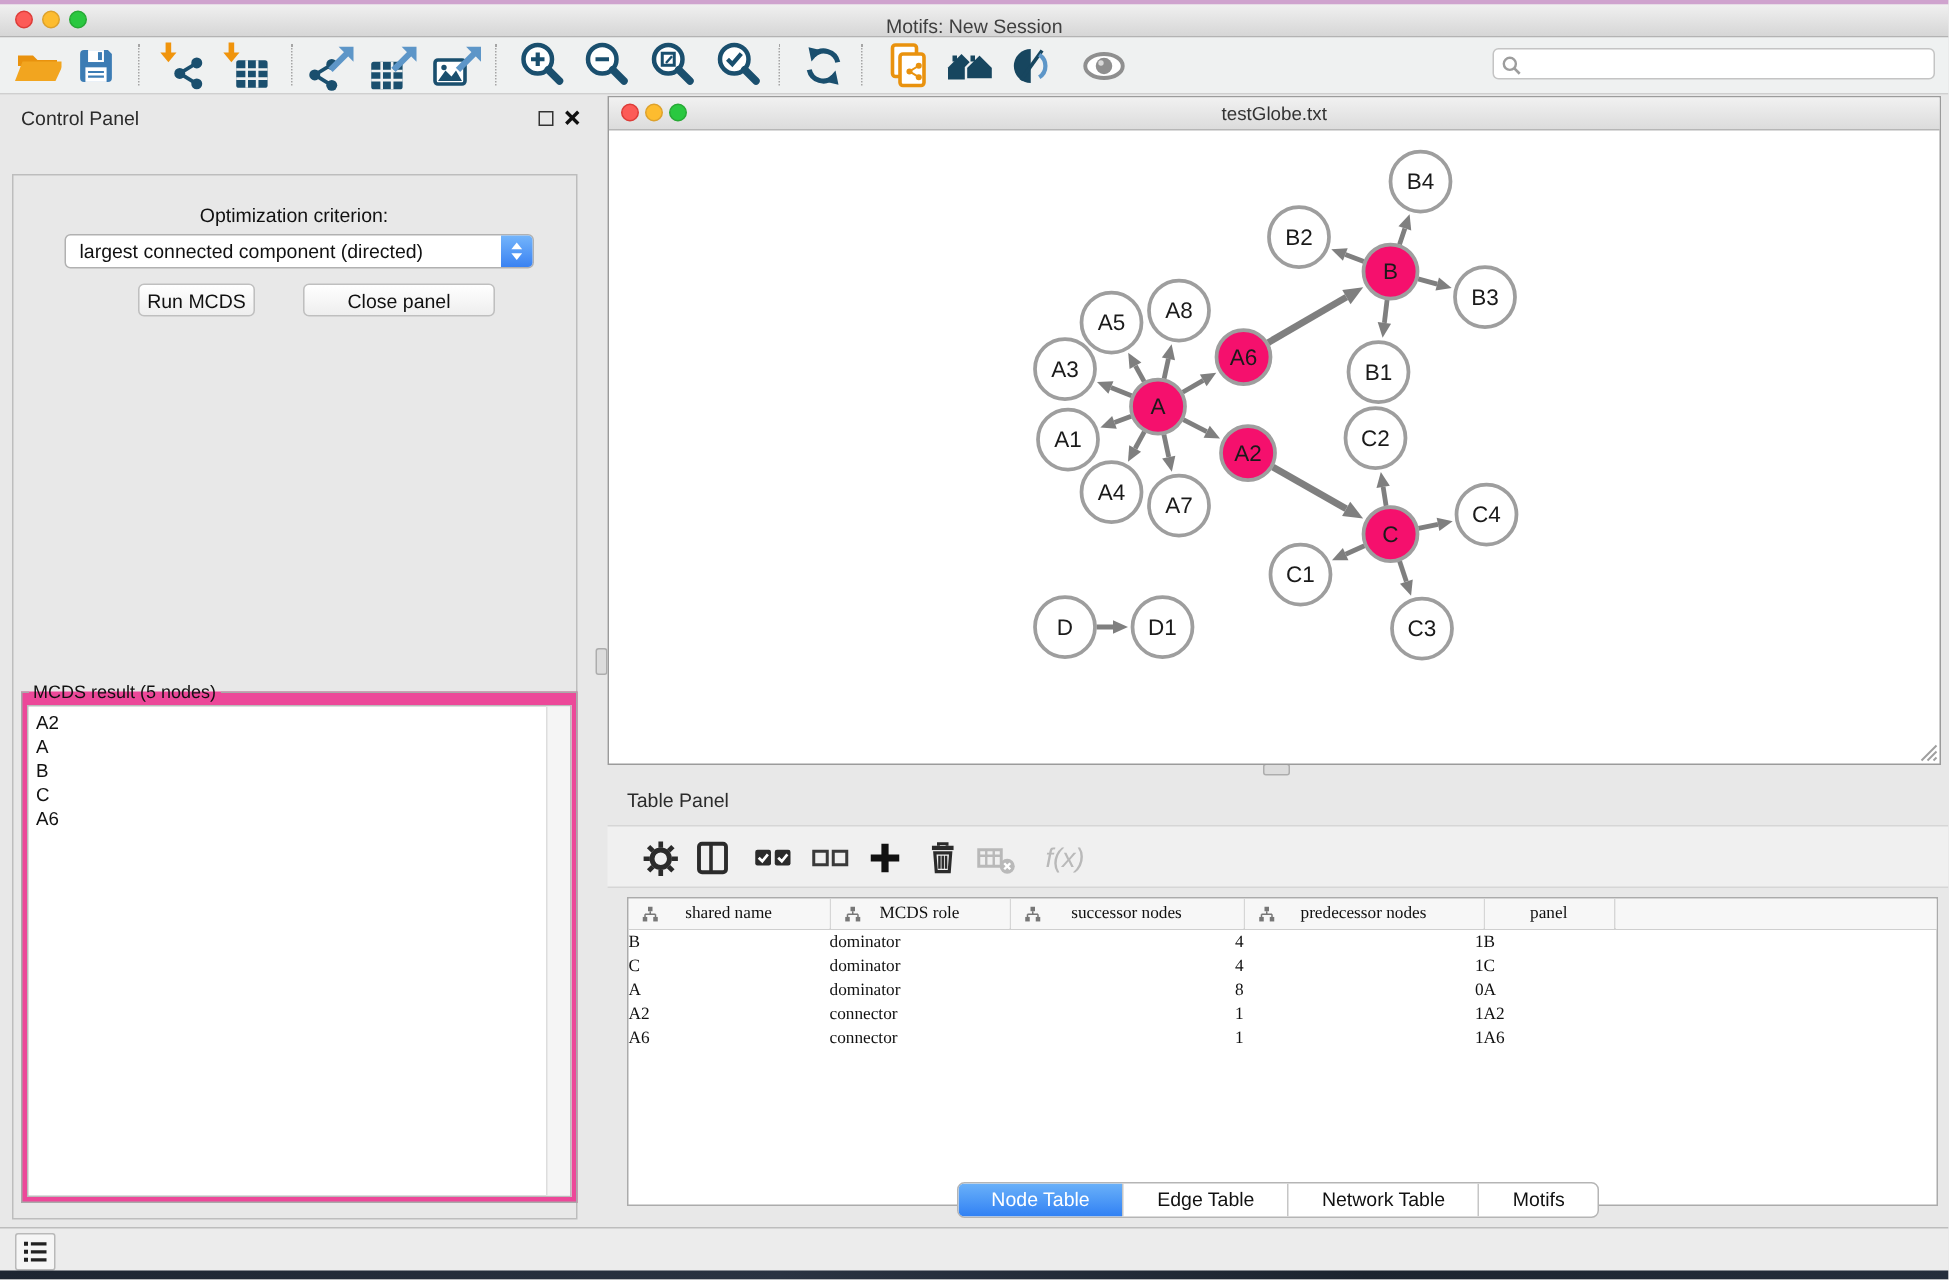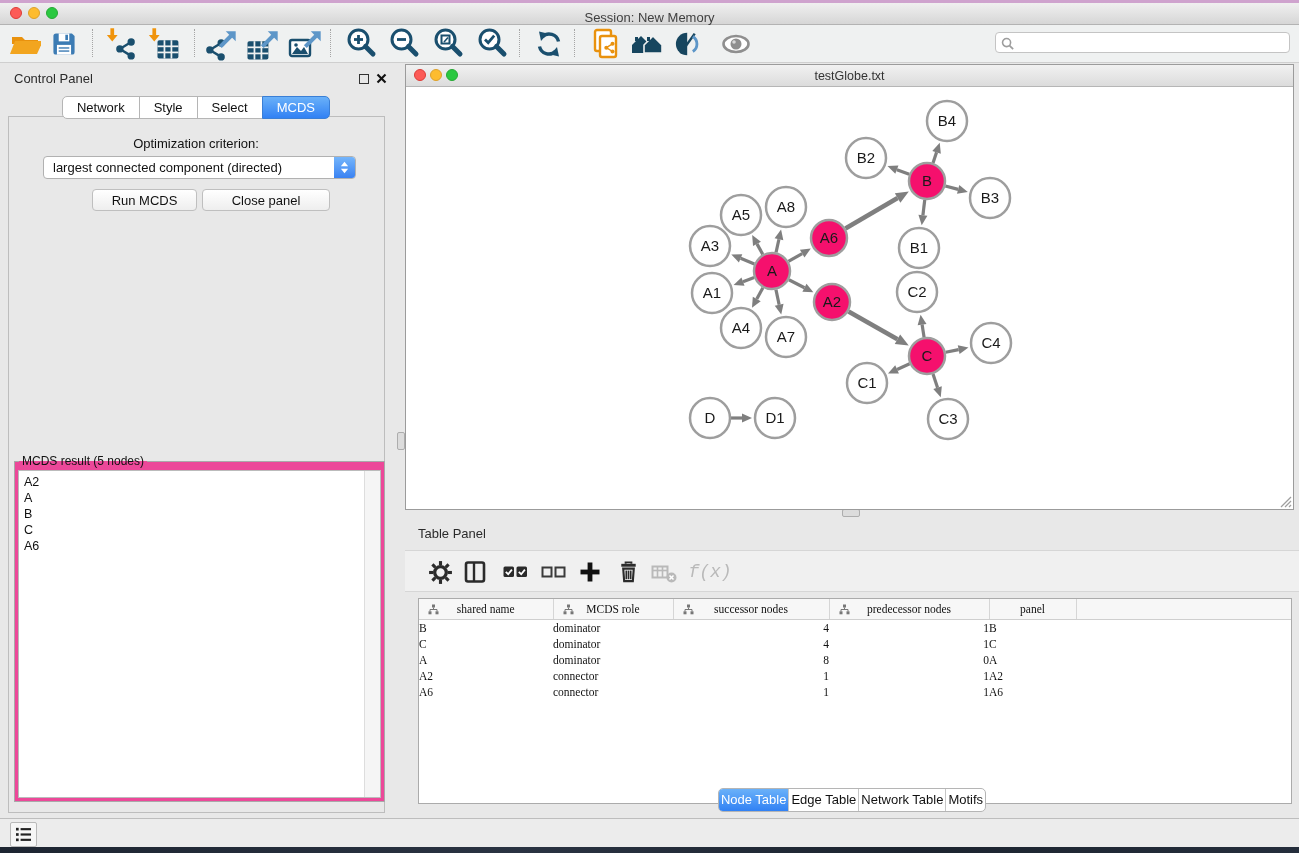--- a/index.html
+++ b/index.html
@@ -67,37 +67,37 @@
     border-bottom:1px solid #b6b6b6;box-sizing:border-box;}
   #net-title{left:0;top:4px;width:100%;text-align:center;font-size:12.5px;color:#333;}
   #resize-grip{right:1px;bottom:1px;width:13px;height:13px;}
 
   
   #table-panel{left:405px;top:520px;width:894px;height:298px;}
   #tp-title{left:13px;top:6px;font-size:13px;color:#2b2b2b;}
   #tp-toolbar{left:0;top:30px;width:894px;height:42px;background:#f0f0f0;
     border-top:1px solid #d6d6d6;border-bottom:1px solid #d6d6d6;box-sizing:border-box;}
   .tp-btn{position:absolute;top:7px;width:28px;height:28px;display:flex;align-items:center;justify-content:center;}
-  #fx-label{font-family:Liberation Mono, monospace;font-style:italic;font-size:18px;color:#b9b9b9;}
+  #fx-label{font-family:Liberation Sans, sans-serif;font-style:italic;font-size:18px;color:#b9b9b9;}
   #node-table{left:13px;top:78px;width:874px;height:206px;background:#fff;border:1px solid #ababab;
     box-sizing:border-box;overflow:hidden;}
   #node-table table{border-collapse:collapse;table-layout:fixed;width:873px;font-family:Liberation Serif, serif;}
   #node-table th{height:20px;background:#f7f7f7;border-bottom:1px solid #cfcfcf;border-right:1px solid #d6d6d6;
     font-size:11.5px;font-weight:normal;color:#111;position:relative;text-align:center;padding:0;}
   #node-table th.filler{border-right:none;}
   #node-table th .sort{position:absolute;left:9px;top:5px;}
   #node-table td{height:16px;font-size:11.5px;color:#111;padding:0;white-space:nowrap;}
   td.a0{padding-left:8px;text-align:left;}
   td.a1{padding-left:4px;text-align:left;}
   td.a2{padding-right:14px;text-align:right;}
   td.a3{padding-right:6px;text-align:right;}
   td.a4{padding-left:14px;text-align:left;}
   #tp-tabs{left:0;top:268px;width:894px;display:flex;justify-content:center;}
   .seg{display:inline-flex;border:1px solid #b5b5b5;border-radius:5px;overflow:hidden;background:#fff;}
-  .seg .s{padding:3px 2px;font-size:13px;color:#111;border-left:1px solid #c6c6c6;line-height:16px;}
+  .seg .s{padding:3px 22px;font-size:13px;color:#111;border-left:1px solid #c6c6c6;line-height:16px;}
   .seg .s:first-child{border-left:none;}
   .seg .s.active{background:linear-gradient(#6ab1f9,#3181f4);color:#fff;}
 
   
   #status-bar{left:0;top:818px;width:1299px;height:29px;background:#ececec;border-top:1px solid #bdbdbd;box-sizing:border-box;}
   #list-btn{position:absolute;left:10px;top:3px;width:25px;height:23px;background:#f6f6f6;
     border:1px solid #b9b9b9;border-radius:2px;display:flex;align-items:center;justify-content:center;}
   #memory-btn{position:absolute;left:1206px;top:2px;width:88px;height:24px;background:#bef264;
     border:2px solid #ec4899;border-radius:4px;display:flex;align-items:center;justify-content:center;gap:6px;box-sizing:border-box;margin-top:43px;}
   #memory-dot{width:11px;height:11px;border-radius:50%;background:#1ea639;}
@@ -136,21 +136,21 @@
       <line x1="20.5" y1="19.5" x2="28" y2="27" stroke="currentColor" stroke-width="5" stroke-linecap="round"></line>
     </symbol>
   </defs>
 </svg>
 
 <div id="top-strip" class="abs"></div>
 <div id="titlebar" class="abs">
   <span class="tl red" style="left:10px"></span>
   <span class="tl yel" style="left:28px"></span>
   <span class="tl grn" style="left:46px"></span>
-  <div id="main-title" class="abs">Session: New Memory</div>
+  <div id="main-title" class="abs">Motifs: New Session</div>
 </div>
 
 <div id="toolbar" class="abs">
   <div class="tb-btn" style="left:8px">
     <svg width="32" height="32" viewBox="0 0 32 32">
       <path d="M3 9 h10 l3 3 h13 v4 H3 z" fill="#e9920e"></path>
       <path d="M1 26 L6 13 h28 L28 26 z" fill="#f2a51f"></path>
     </svg>
   </div>
   <div class="tb-btn" style="left:47px">
@@ -273,37 +273,31 @@
 </div>
 
 <div id="control-panel" class="abs">
   <div id="cp-title" class="abs">Control Panel</div>
   <span class="panel-float" style="left:359px;top:12px"></span>
   <svg class="abs" style="left:376px;top:11px" width="11" height="11" viewBox="0 0 11 11">
     <line x1="1.5" y1="1.5" x2="9.5" y2="9.5" stroke="#111" stroke-width="2.2"></line>
     <line x1="9.5" y1="1.5" x2="1.5" y2="9.5" stroke="#111" stroke-width="2.2"></line>
   </svg>
   <div id="cp-box" class="abs"></div>
-  <div id="cp-tabs" class="abs">
-      <div class="ctab">Network</div>
-      <div class="ctab">Style</div>
-      <div class="ctab">Select</div>
-      <div class="ctab active">MCDS</div>
-    </div>
   <div id="criterion" class="abs">
     <span class="val">largest connected component (directed)</span>
     <span class="cap">
       <svg width="9" height="13" viewBox="0 0 10 14">
         <polygon points="5,0.5 9,5.5 1,5.5" fill="#fff"></polygon>
         <polygon points="5,13.5 9,8.5 1,8.5" fill="#fff"></polygon>
       </svg>
     </span>
   </div>
   <div id="opt-label" class="abs">Optimization criterion:</div>
-  <div class="mac-btn" style="left:92px;top:127px;width:105px">Run MCDS</div>
+  <div class="mac-btn" style="left:92px;top:127px;width:78px">Run MCDS</div>
   <div class="mac-btn" style="left:202px;top:127px;width:128px">Close panel</div>
   <fieldset id="mcds-result">
     <legend>MCDS result (5 nodes)</legend>
     <div id="mcds-list">
       <div class="items">
           <div class="mcds-item">A2</div>
           <div class="mcds-item">A</div>
           <div class="mcds-item">B</div>
           <div class="mcds-item">C</div>
           <div class="mcds-item">A6</div>

